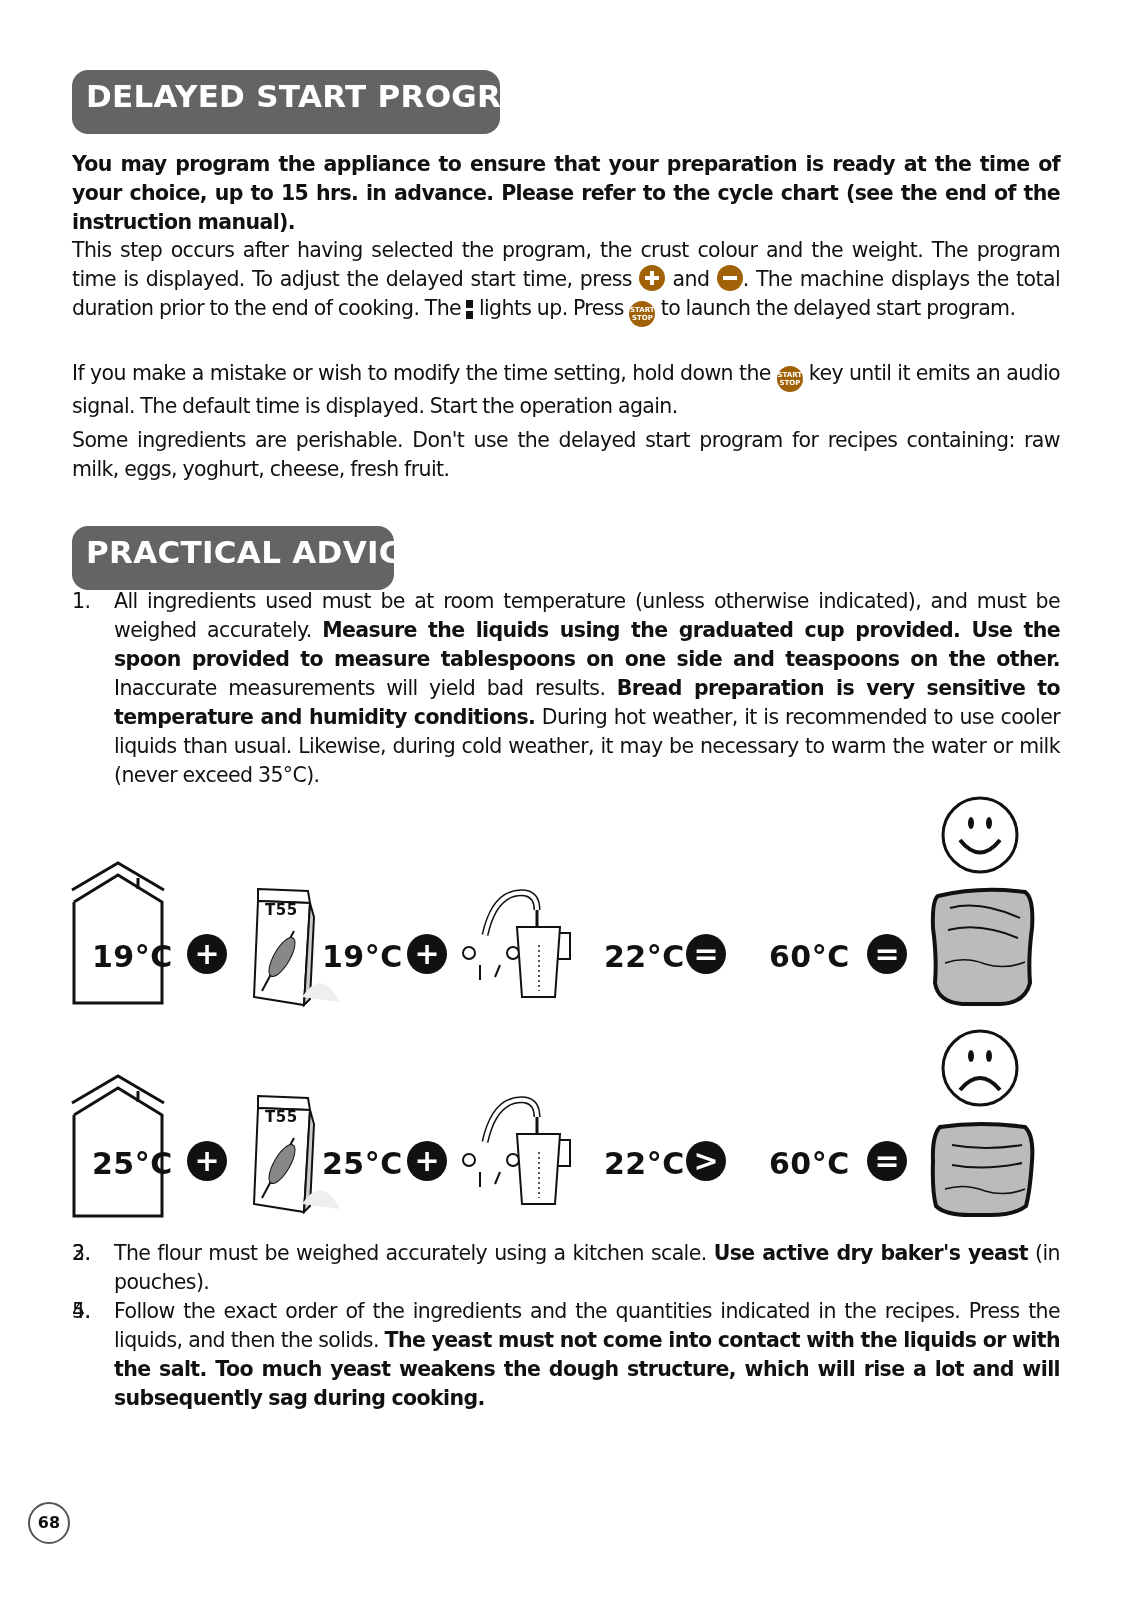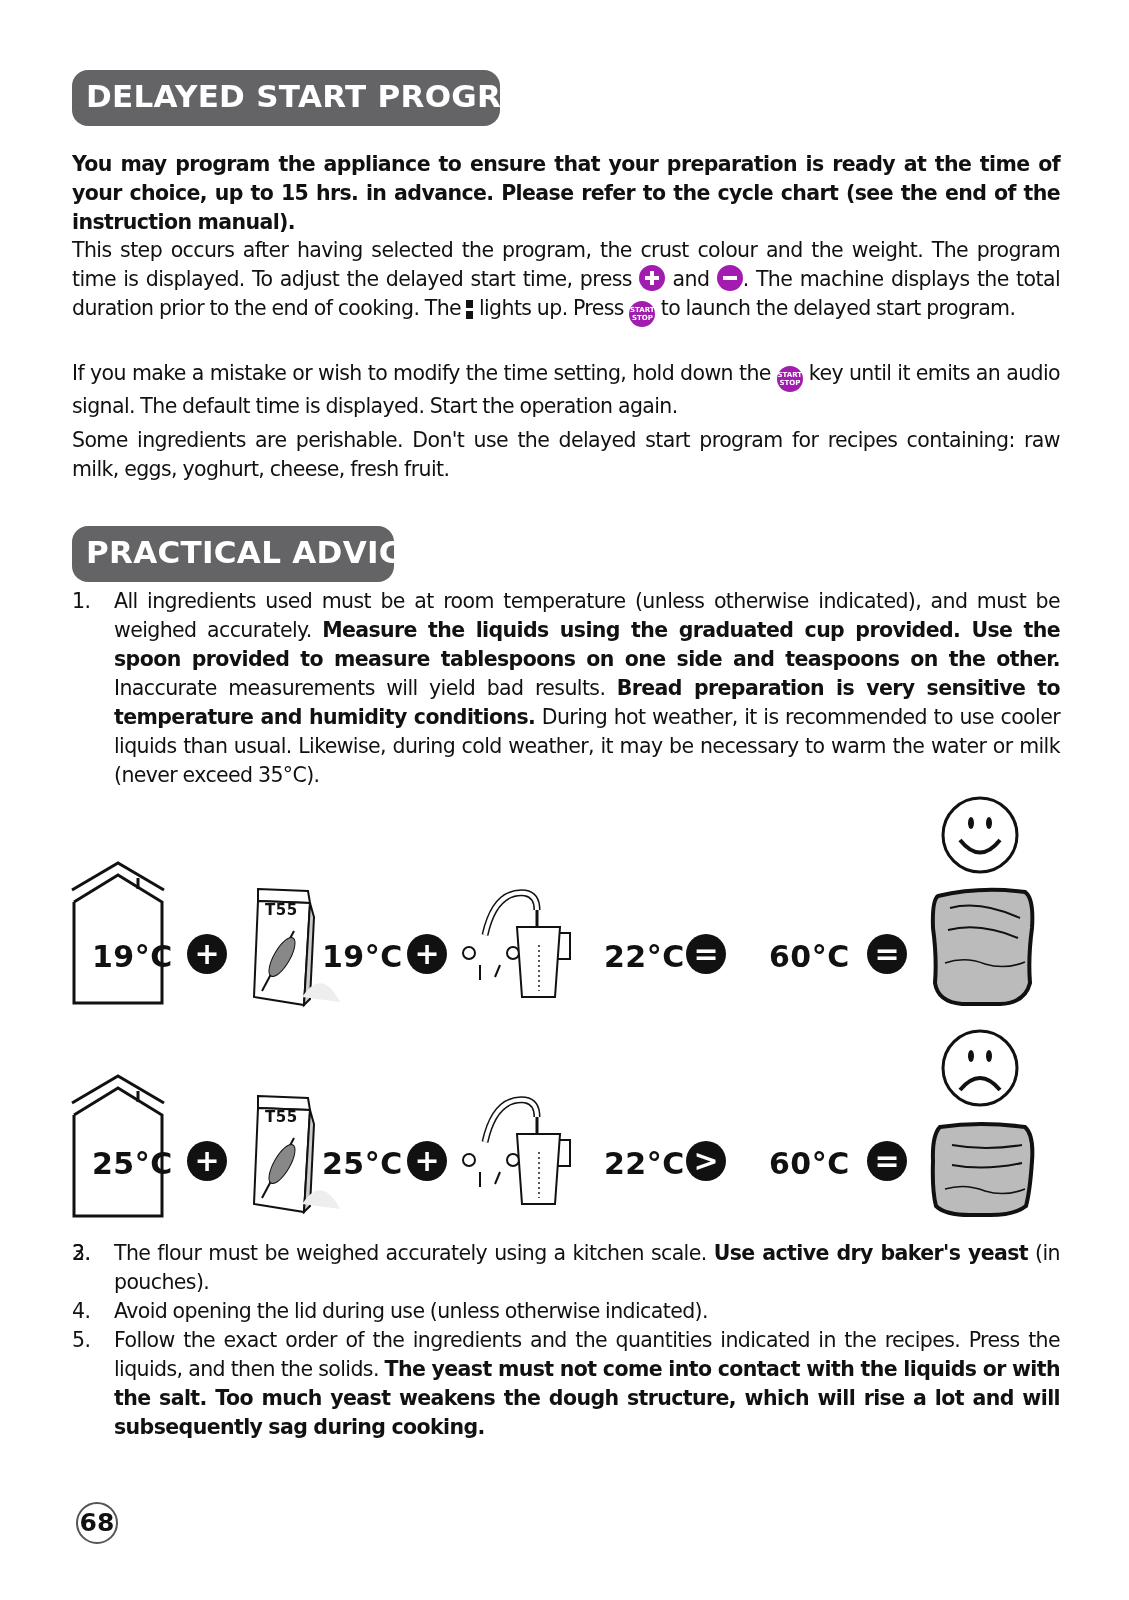--- a/index.html
+++ b/index.html
@@ -2,35 +2,35 @@
 <html><head>
 <meta charset="utf-8">
 <style>
   html, body { margin: 0; padding: 0; background: #ffffff; }
   body {
     width: 1129px; height: 1600px; position: relative; overflow: hidden;
     font-family: "DejaVu Sans Condensed", "Liberation Sans Narrow", "Liberation Sans", sans-serif;
     color: #111;
   }
   .section-header {
-    position: absolute; left: 72px; height: 56px; background: #646466;
+    position: absolute; left: 72px; height: 64px; background: #646466;
     border-radius: 16px; color: #fff; font-weight: bold; font-size: 31px;
     line-height: 52px; padding: 0 14px; letter-spacing: 0.3px;
     font-family: "DejaVu Sans", sans-serif; transform-origin: left center;
     box-sizing: border-box; white-space: nowrap;
   }
   .text {
     position: absolute; left: 72px; width: 988px; font-size: 20.5px; line-height: 29px;
     text-align: justify; font-family: "DejaVu Sans", sans-serif;
     letter-spacing: -0.6px; word-spacing: -0.5px;
   }
   .text b { font-weight: bold; }
   .inline-icon {
     display: inline-block; vertical-align: -5px; width: 26px; height: 26px;
-    border-radius: 50%; background: #a21caf; color: #fff; text-align: center;
+    border-radius: 50%; background: #a16207; color: #fff; text-align: center;
     position: relative;
   }
   .inline-icon.plus::before, .inline-icon.plus::after,
   .inline-icon.minus::before {
     content: ""; position: absolute; background: #fff; left: 6px; top: 11px; width: 14px; height: 4px;
   }
   .inline-icon.plus::after { left: 11px; top: 6px; width: 4px; height: 14px; }
   .inline-icon.startstop { font-size: 7px; line-height: 8px; font-weight: bold; padding-top: 5px; box-sizing: border-box; letter-spacing: 0; }
   .colon-icon { display: inline-block; width: 7px; height: 22px; vertical-align: -5px; position: relative; }
   .colon-icon::before, .colon-icon::after { content: ""; position: absolute; left: 0; width: 7px; height: 8px; background: #111; }
@@ -40,23 +40,22 @@
   .list-item { position: relative; padding-left: 42px; text-align: justify; }
   .list-num { position: absolute; left: 0; top: 0; }
   .illus-row { position: absolute; left: 72px; width: 990px; height: 230px; }
   .temp-label { position: absolute; font-family: "DejaVu Sans", sans-serif; font-weight: bold; font-size: 30px; letter-spacing: 0.5px; }
   .op-circle {
     position: absolute; width: 40px; height: 40px; border-radius: 50%; background: #111; color: #fff;
     font-weight: bold; font-size: 30px; text-align: center; line-height: 40px; font-family: "DejaVu Sans", sans-serif;
   }
   .page-num {
     position: absolute; left: 28px; top: 1502px; width: 38px; height: 38px; border: 2px solid #555;
-    border-radius: 50%; text-align: center; line-height: 38px; font-weight: bold; font-size: 25px;
+    border-radius: 50%; text-align: center; line-height: 38px; font-weight: bold; font-size: 16px;
     font-family: "DejaVu Sans", sans-serif;
-    margin-left: 48px;
   }
   svg { position: absolute; overflow: visible; }
 </style>
 </head>
 <body>
 
 <div class="section-header" style="top:70px; width:428px;">
   <span>DELAYED START PROGRAM</span>
 </div>
 
@@ -188,21 +187,20 @@
 <div class="list" style="top:1239px;">
   <div class="list-item">
     <span class="list-num">2.</span>
   </div>
   <div class="list-item">
     <span class="list-num">3.</span>
     <span>The flour must be weighed accurately using a kitchen scale. </span><b>Use active dry baker's yeast</b><span> (in pouches).</span>
   </div>
   <div class="list-item">
     <span class="list-num">4.</span>
-    <span>Avoid opening the lid during use (unless otherwise indicated).</span>
   </div>
   <div class="list-item">
     <span class="list-num">5.</span>
     <span>Follow the exact order of the ingredients and the quantities indicated in the recipes. Press the liquids, and then the solids. </span><b>The yeast must not come into contact with the liquids or with the salt. Too much yeast weakens the dough structure, which will rise a lot and will subsequently sag during cooking.</b>
   </div>
 </div>
 
 <div class="page-num">68</div>
 
 </body></html>

